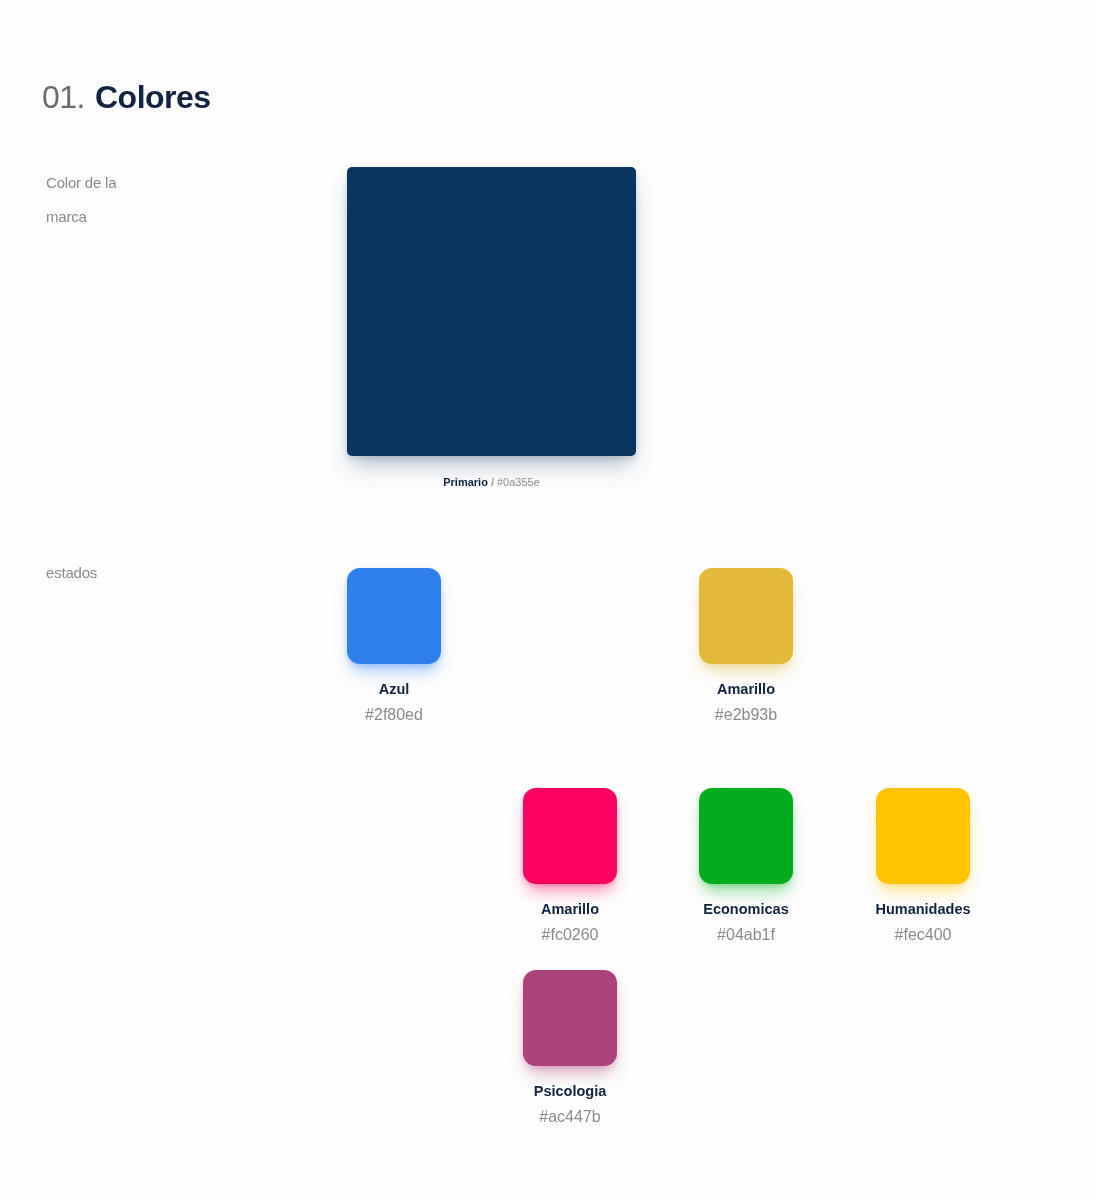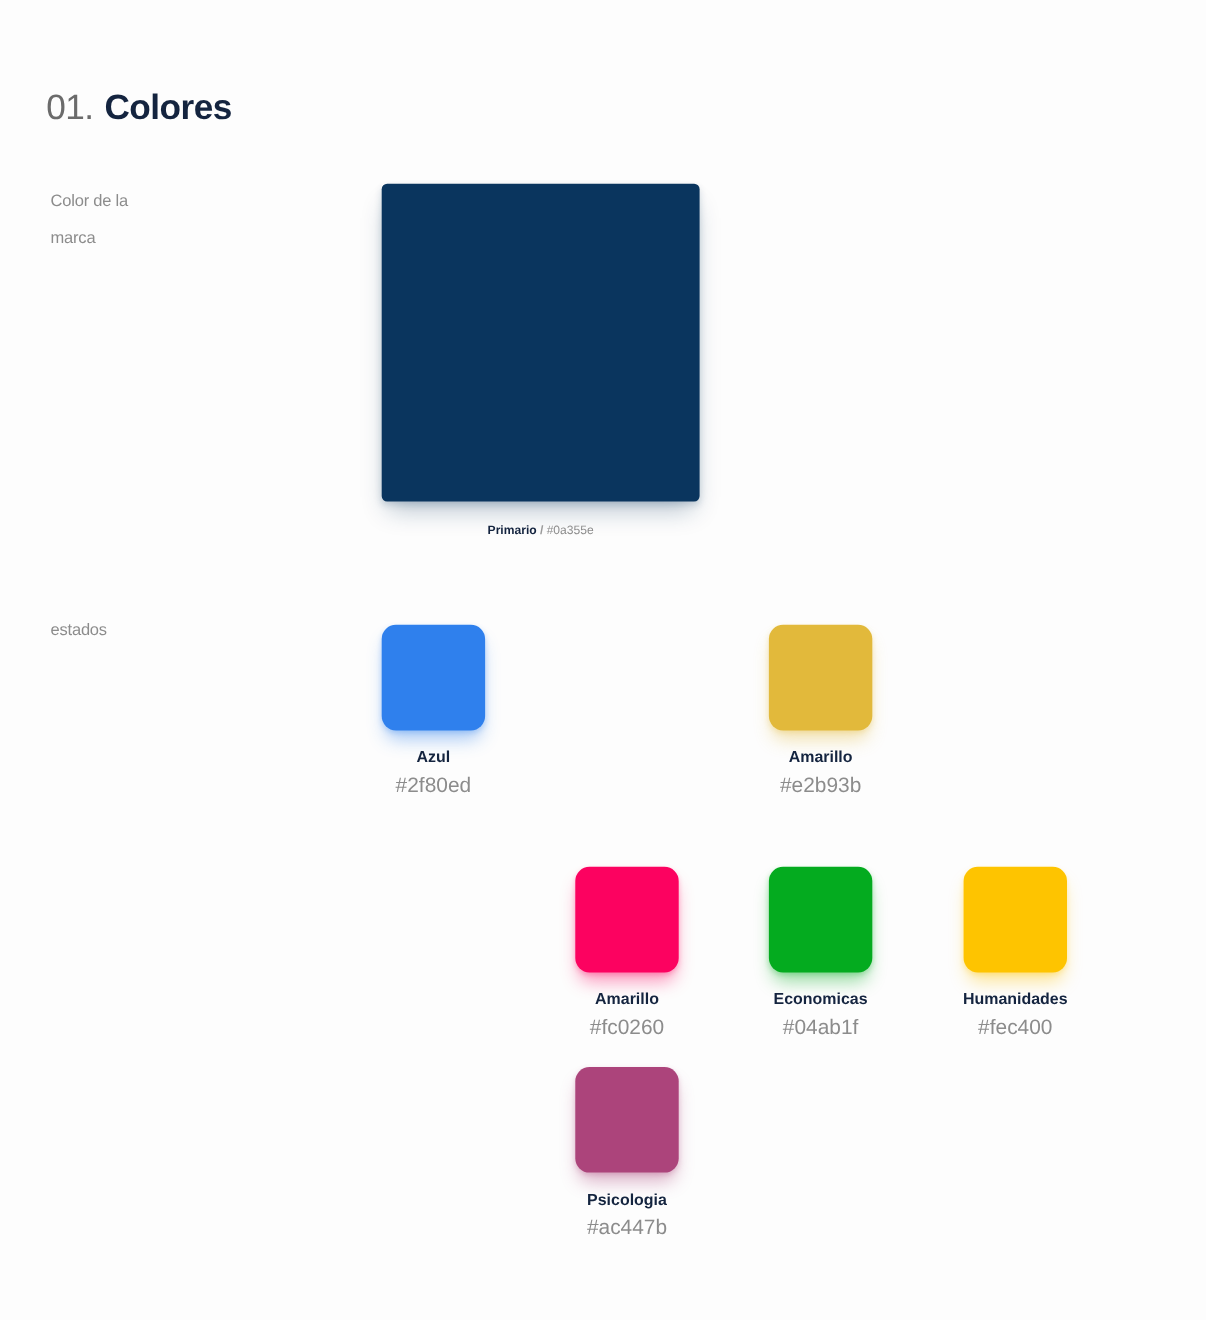--- a/index.html
+++ b/index.html
@@ -123,21 +123,21 @@
     text-align: center;
     font-size: 14.5px;
     line-height: 18px;
     font-weight: 700;
     color: #14243f;
     white-space: nowrap;
   }
   .swatch-hex {
     margin-top: 8px;
     text-align: center;
-    font-size: 19px;
+    font-size: 16px;
     line-height: 18px;
     font-weight: 400;
     color: #8c8c8c;
     white-space: nowrap;
   }
   
   .swatch-name, .swatch-hex {
     position: relative;
     left: -45px;
     width: 184px;

